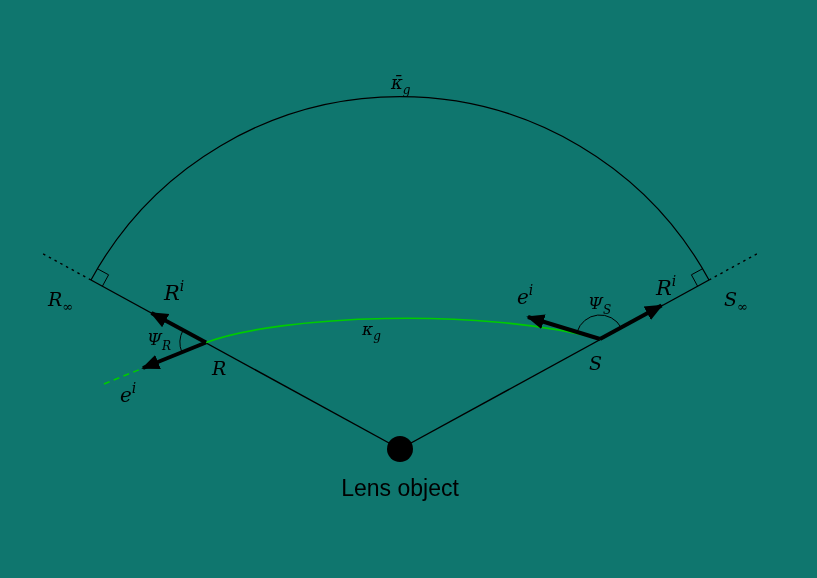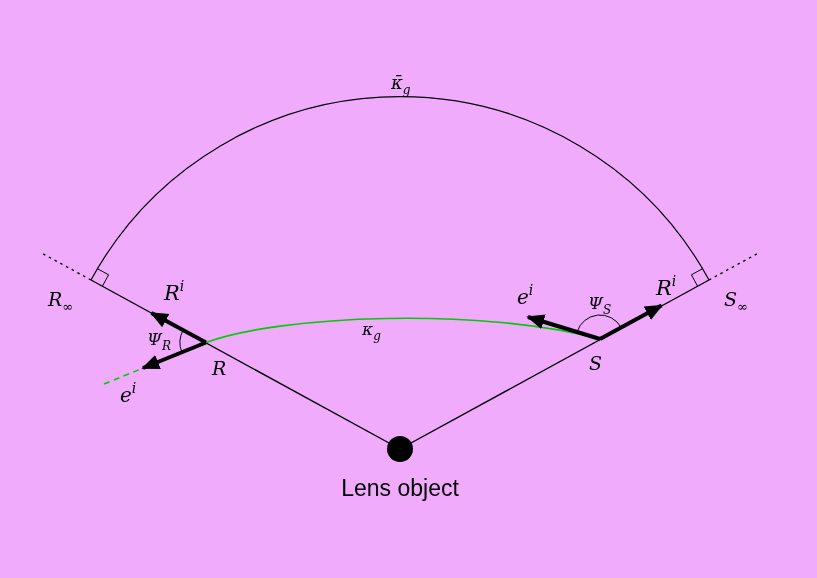--- a/index.html
+++ b/index.html
@@ -3,21 +3,21 @@
 <meta charset="utf-8">
 <style>
   html, body {
     margin: 0;
     padding: 0;
     background: #ffffff;
   }
   .page {
     width: 817px;
     height: 578px;
-    background: #f0abfc;
+    background: #0f766e;
     position: relative;
     overflow: hidden;
   }
   svg { display: block; }
   .math-label {
     font-family: "DejaVu Serif", "Liberation Serif", serif;
     font-style: italic;
     fill: #000000;
   }
   .sans-label {

